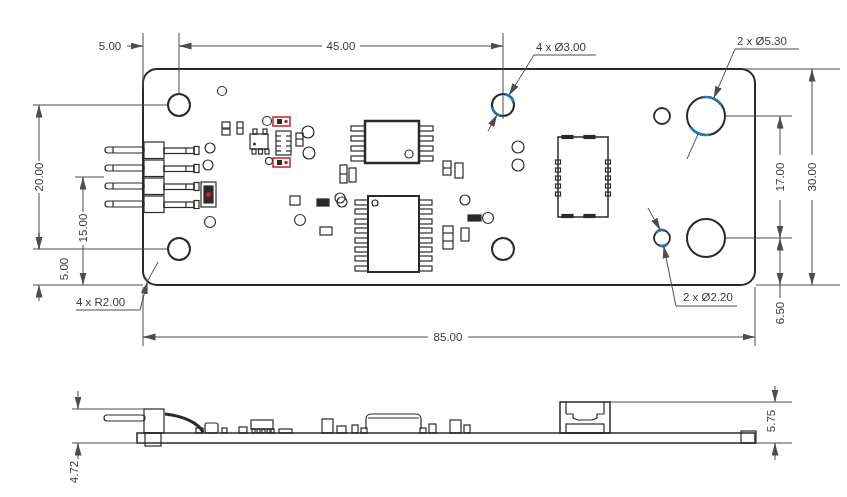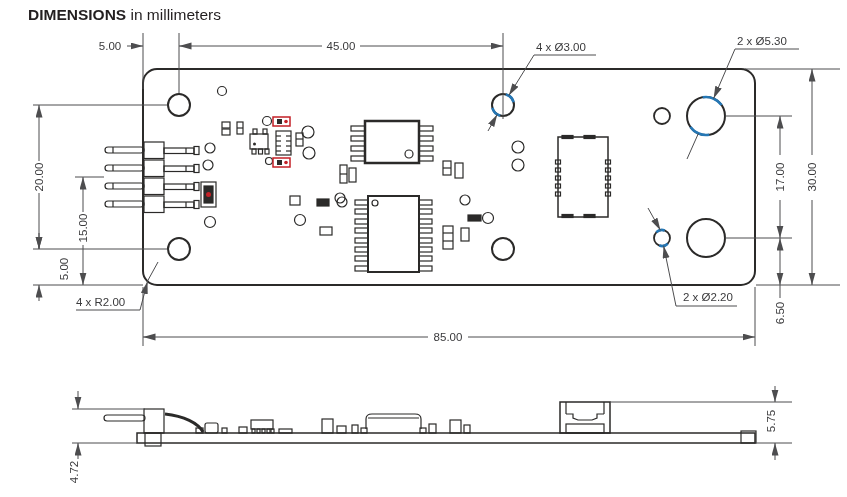--- a/index.html
+++ b/index.html
@@ -12,21 +12,20 @@
   .objthin{stroke:#2b2a29;fill:none;stroke-width:1.2;}
   .dimln{stroke:#4d4d4f;stroke-width:1;fill:none;}
   .blue{stroke:#2577b5;stroke-width:2.6;fill:none;}
   .redfill{fill:#c42127;}
   .dark{fill:#2b2a29;}
 </style>
 </head>
 <body>
 
 <div id="stage">
-  <div id="title"><span class="b">DIMENSIONS</span><span> in millimeters</span></div>
 
   <svg width="847" height="497" viewBox="0 0 847 497">
     <defs>
       <marker id="arr" markerUnits="userSpaceOnUse" markerWidth="13" markerHeight="8" refX="12.5" refY="3.5" orient="auto">
         <path d="M0,0 L12.5,3.5 L0,7 Z" fill="#4d4d4f"></path>
       </marker>
     </defs>
 
     <g>
 

